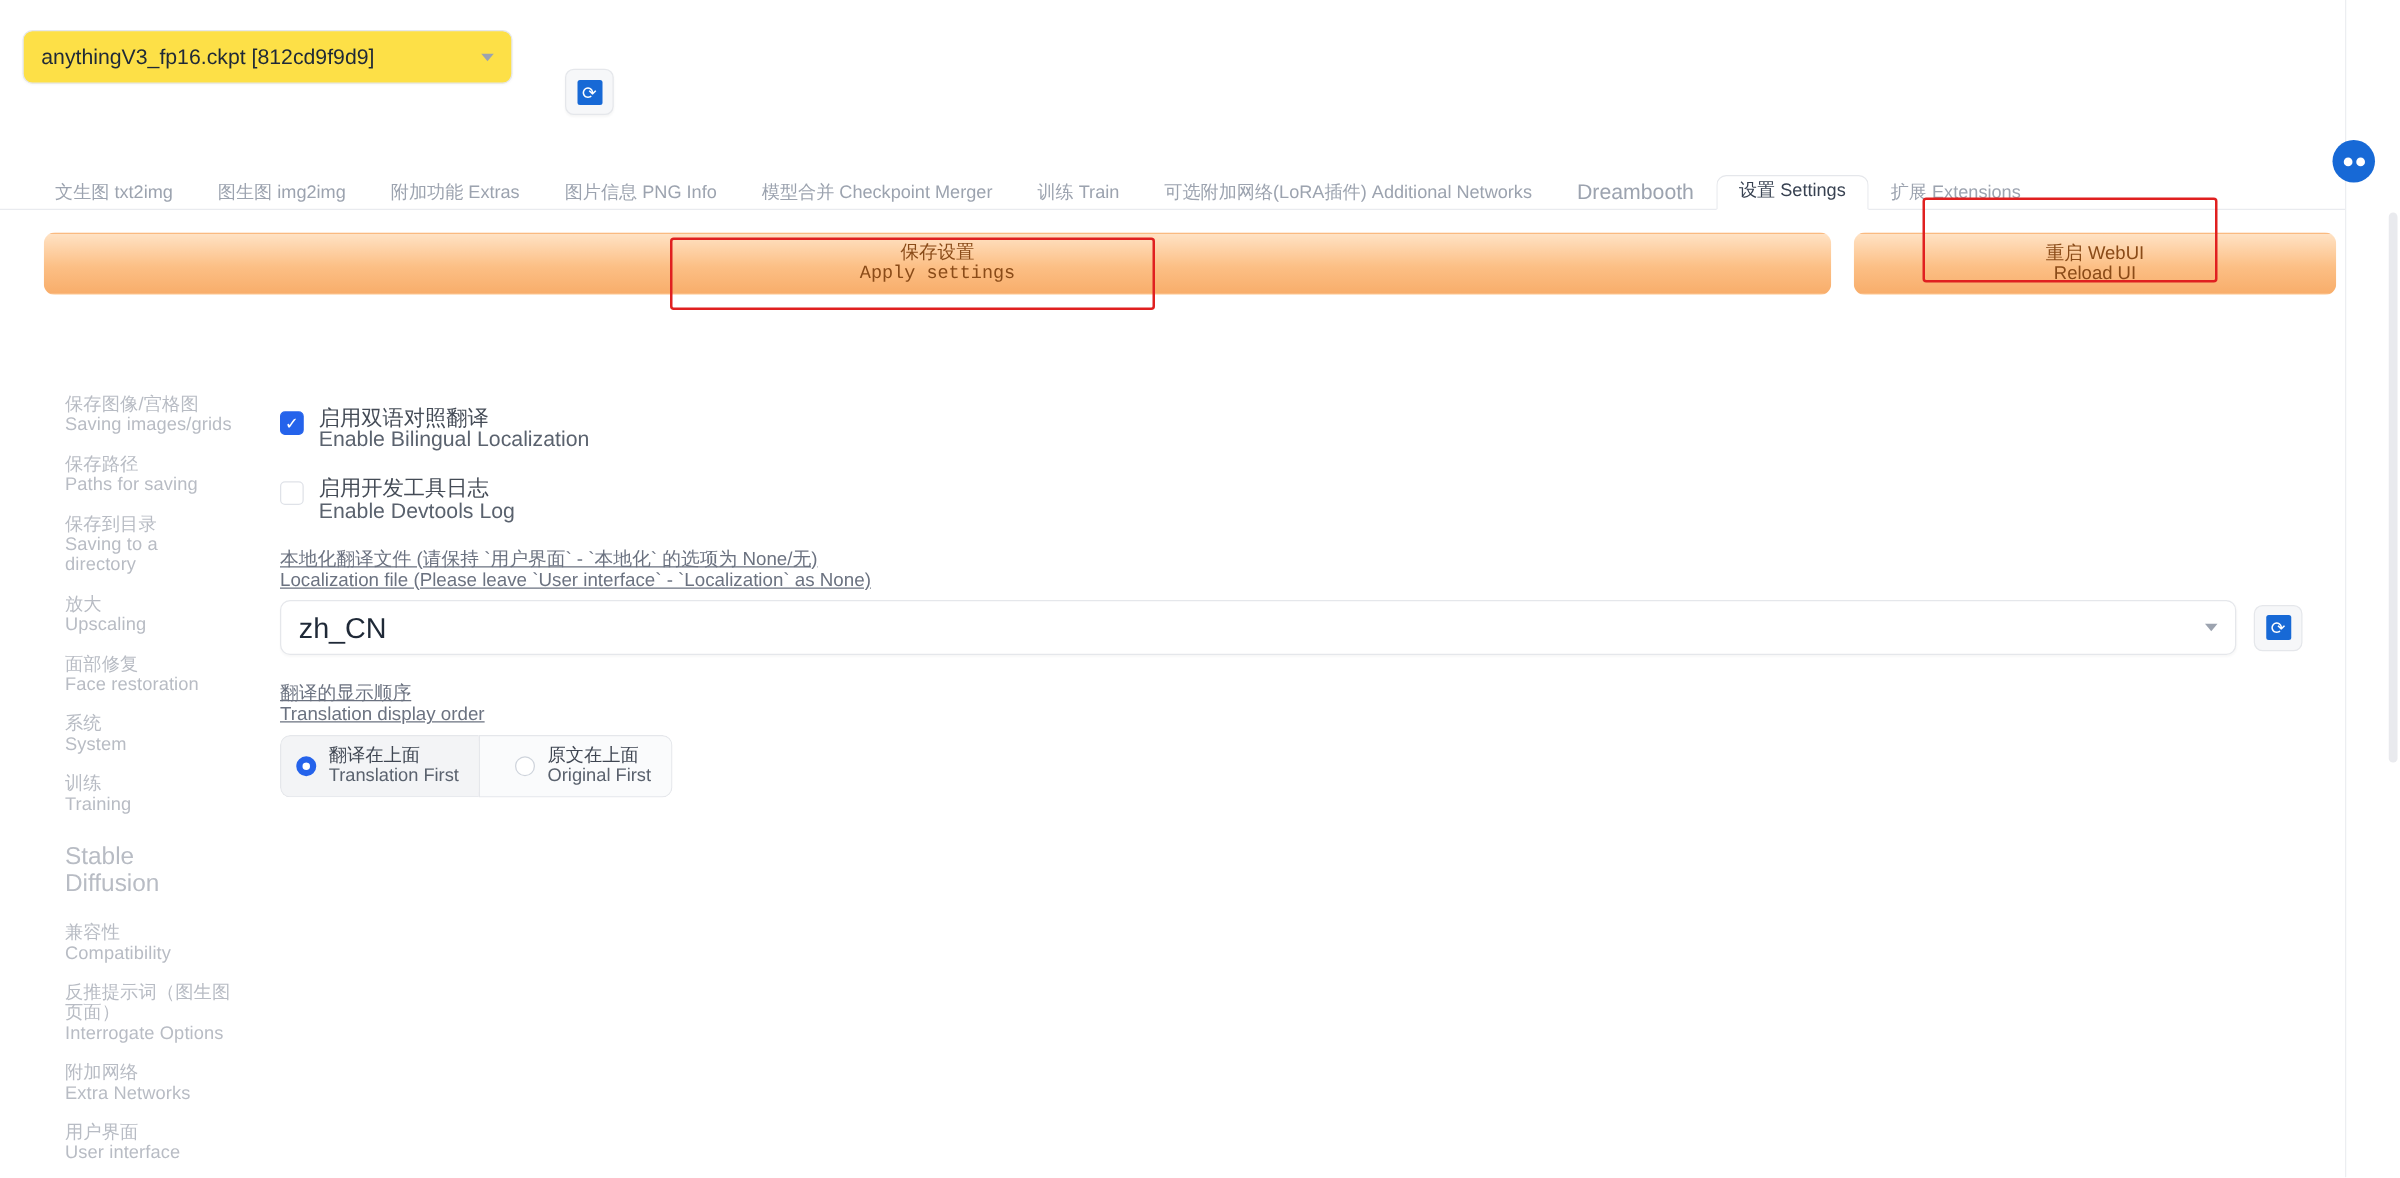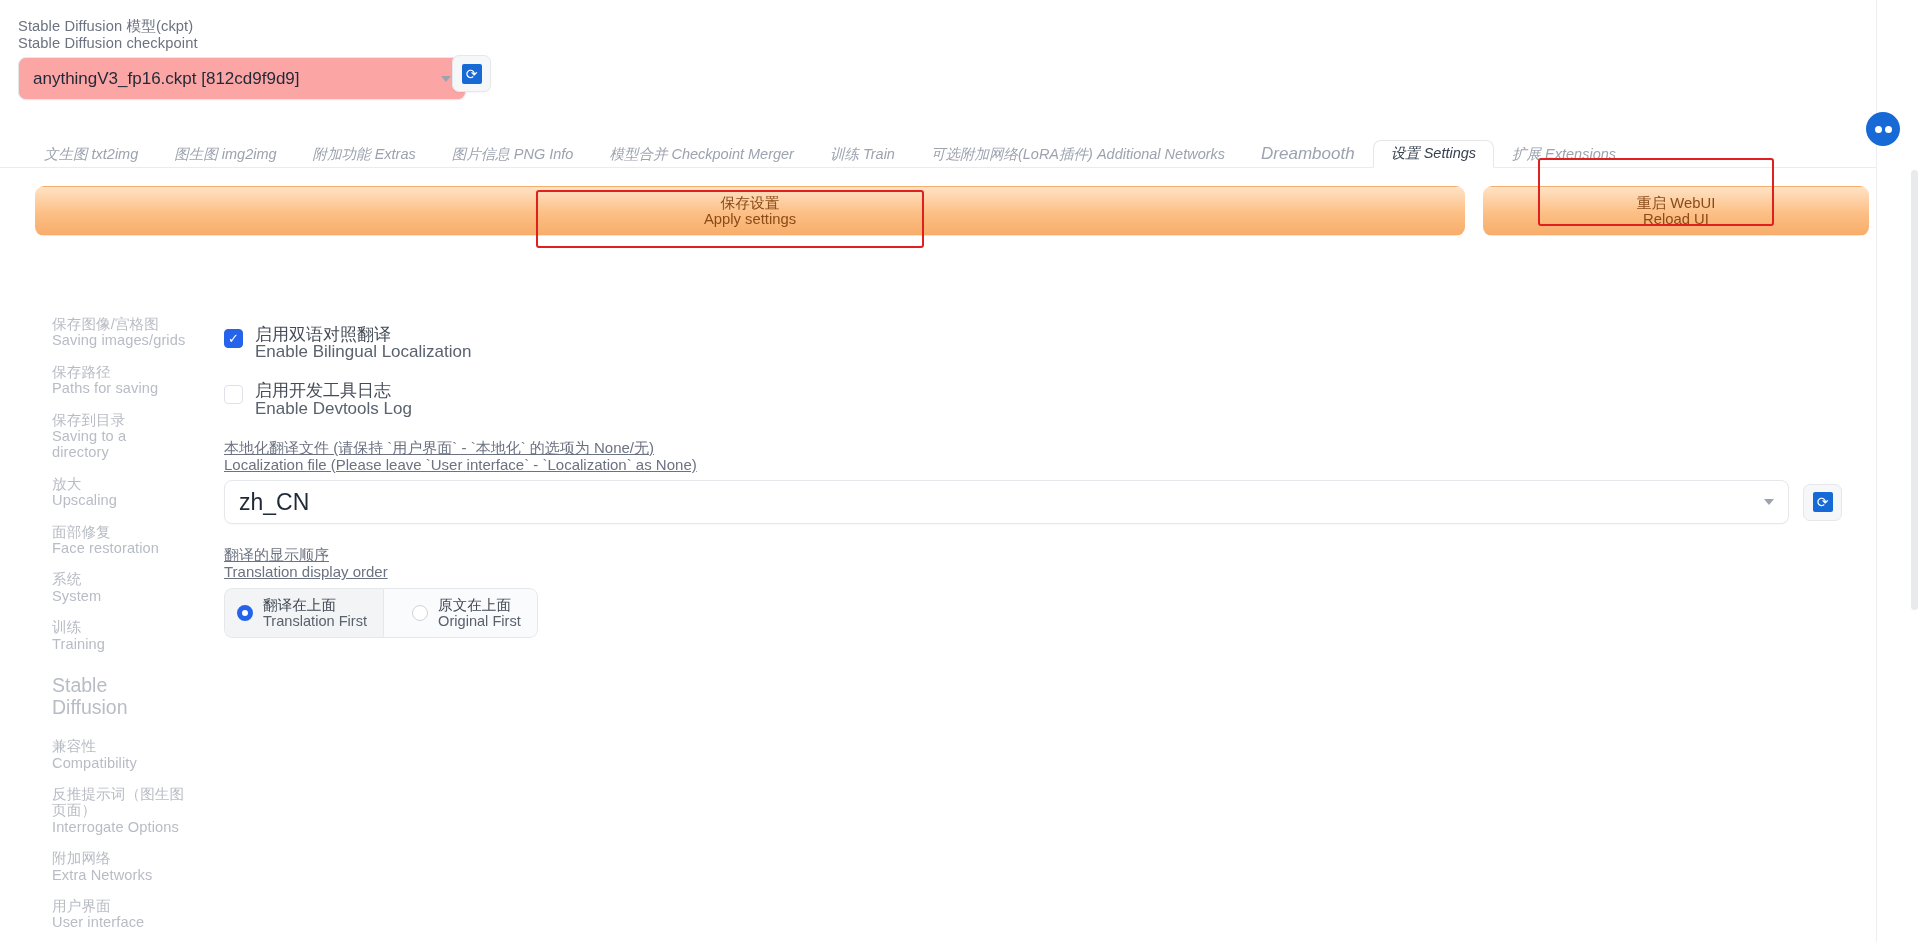--- a/index.html
+++ b/index.html
@@ -26,24 +26,24 @@
     font-size: 14.7px;
     line-height: 16.5px;
     color: #6b7280;
     letter-spacing: .1px;
   }
   .ckpt-label .zh { display: block; }
   .ckpt-label .en { display: block; }
   .ckpt-box {
     margin-top: 6px;
     position: relative;
-    width: 448px; height: 43px;
+    width: 392px; height: 43px;
     border: 1px solid #e5e7eb;
     border-radius: 8px;
-    background: #fca5a5;
+    background: #fde047;
     display: flex;
     align-items: center;
     padding: 0 14px;
     box-shadow: 0 1px 2px rgba(0,0,0,.03);
   }
   .ckpt-box .val {
     font-size: 17px;
     color: #1f2937;
     flex: 1;
     white-space: nowrap;
@@ -92,21 +92,20 @@
     padding: 4px 17px 6px 17px;
     text-align: center;
     font-size: 14.5px;
     line-height: 16.5px;
     color: #9ca3af;
     white-space: nowrap;
     border: 1px solid transparent;
     border-bottom: none;
     position: relative;
     top: 1px;
-    font-style: italic;
   }
   .tab .en { color: #9ca3af; }
   .tab.single { padding-top: 13px; font-size: 17px; color: #9ca3af; }
   .tab.active {
     background: #fff;
     border: 1px solid #e5e7eb;
     border-bottom: 1px solid #fff;
     border-radius: 8px 8px 0 0;
     color: #374151;
     z-index: 2;
@@ -127,21 +126,21 @@
     flex: 1;
     border-radius: 9px;
     background: linear-gradient(180deg, #ffe2c4 0%, #fcbf85 55%, #f8ad6a 100%);
     display: flex; flex-direction: column;
     align-items: center; justify-content: center;
     font-size: 14.8px;
     line-height: 16.5px;
     color: #8a4b18;
     border: 1px solid rgba(0,0,0,0);
   }
-  .btn-apply { flex: 0 0 1430px; }
+  .btn-apply { flex: 0 0 1430px; font-family: Liberation Mono, monospace; }
   .btn-reload { flex: 0 0 386px; }
   .hl-box {
     position: absolute;
     border: 2px solid #e02020;
     border-radius: 3px;
     pointer-events: none;
   }
   #hl-apply { left: 536px; top: 190px; width: 388px; height: 58px; }
   #hl-reload { left: 1538px; top: 158px; width: 236px; height: 68px; }
 
@@ -312,24 +311,20 @@
     width: 1px; height: 942px;
     background: #eceef1;
   }
 </style>
 </head>
 <body>
 
 <div class="app">
 
   <div class="ckpt-wrap">
-    <div class="ckpt-label">
-      <span class="zh">Stable Diffusion 模型(ckpt)</span>
-      <span class="en">Stable Diffusion checkpoint</span>
-    </div>
     <div class="ckpt-box">
       <span class="val">anythingV3_fp16.ckpt [812cd9f9d9]</span>
       <span class="caret"></span>
     </div>
   </div>
   <div class="refresh-btn">
     <span class="refresh-glyph">⟳</span>
   </div>
 
   <div class="tabs">

